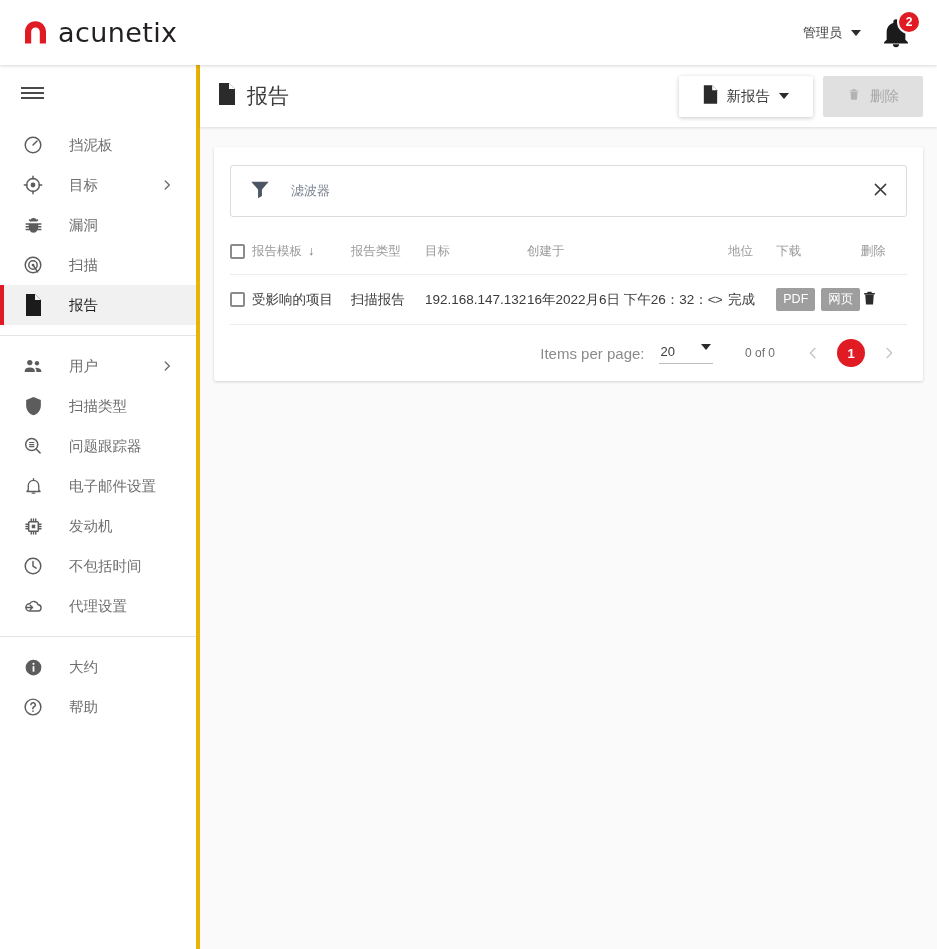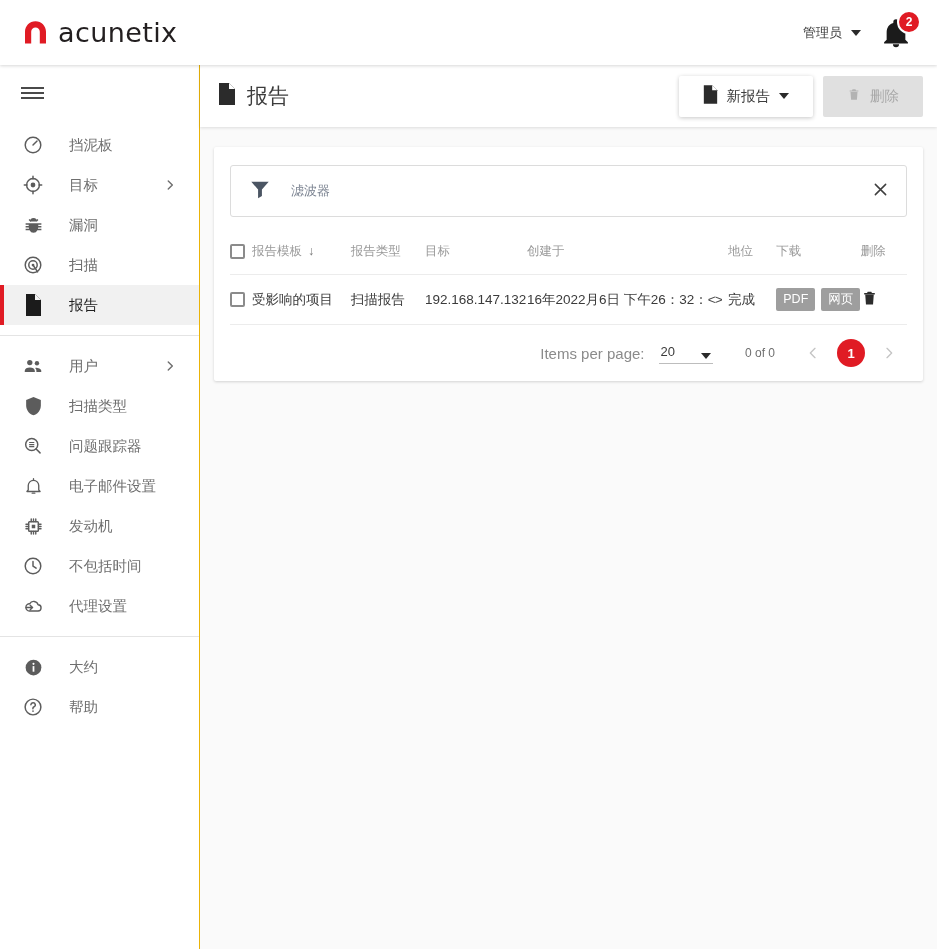--- a/index.html
+++ b/index.html
@@ -44,21 +44,21 @@
     min-width: 24px; height: 24px; border-radius: 50%;
     background: #e01b24; color: #fff;
     font-size: 12px; font-weight: bold;
     display: flex; align-items: center; justify-content: center;
     border: 2px solid #fff;
   }
 
   
   .sidebar {
     position: absolute; top: 65px; left: 0; width: 200px; height: 884px;
-    background: #ffffff; border-right: 1px solid #eab308;
+    background: #ffffff; border-right: 4px solid #eab308;
     overflow: hidden;
   }
   .hamburger {
     height: 56px; display: flex; align-items: center; padding-left: 21px;
     cursor: pointer;
   }
   .hamburger span {
     display: block; width: 23px; height: 2px; background: #4a4a4a; margin: 3px 0;
   }
   .nav-group { padding: 4px 0; }
@@ -168,21 +168,21 @@
   .trash-btn { cursor: pointer; color: #2c2c2c; display: inline-flex; }
 
   
   .paginator {
     display: flex; align-items: center; justify-content: flex-end;
     gap: 10px; height: 56px; padding-right: 4px;
     font-size: 12px; color: #8b8b8b;
   }
   .ipp-label { font-size: 15px; color: #8b8b8b; }
   .ipp-select {
-    display: flex; align-items: flex-end; gap: 26px;
+    display: flex; align-items: flex-start; gap: 26px;
     border-bottom: 1px solid #bdbdbd;
     padding: 2px 2px 4px 2px; margin-left: 4px; cursor: pointer;
   }
   .ipp-value { font-size: 13px; color: #3b3b3b; }
   .range-label { margin: 0 14px 0 22px; font-size: 12px; color: #6f6f6f; }
   .pg-btn {
     width: 28px; height: 28px; display: flex;
     align-items: center; justify-content: center;
     color: #c4c4c4; cursor: pointer;
   }

